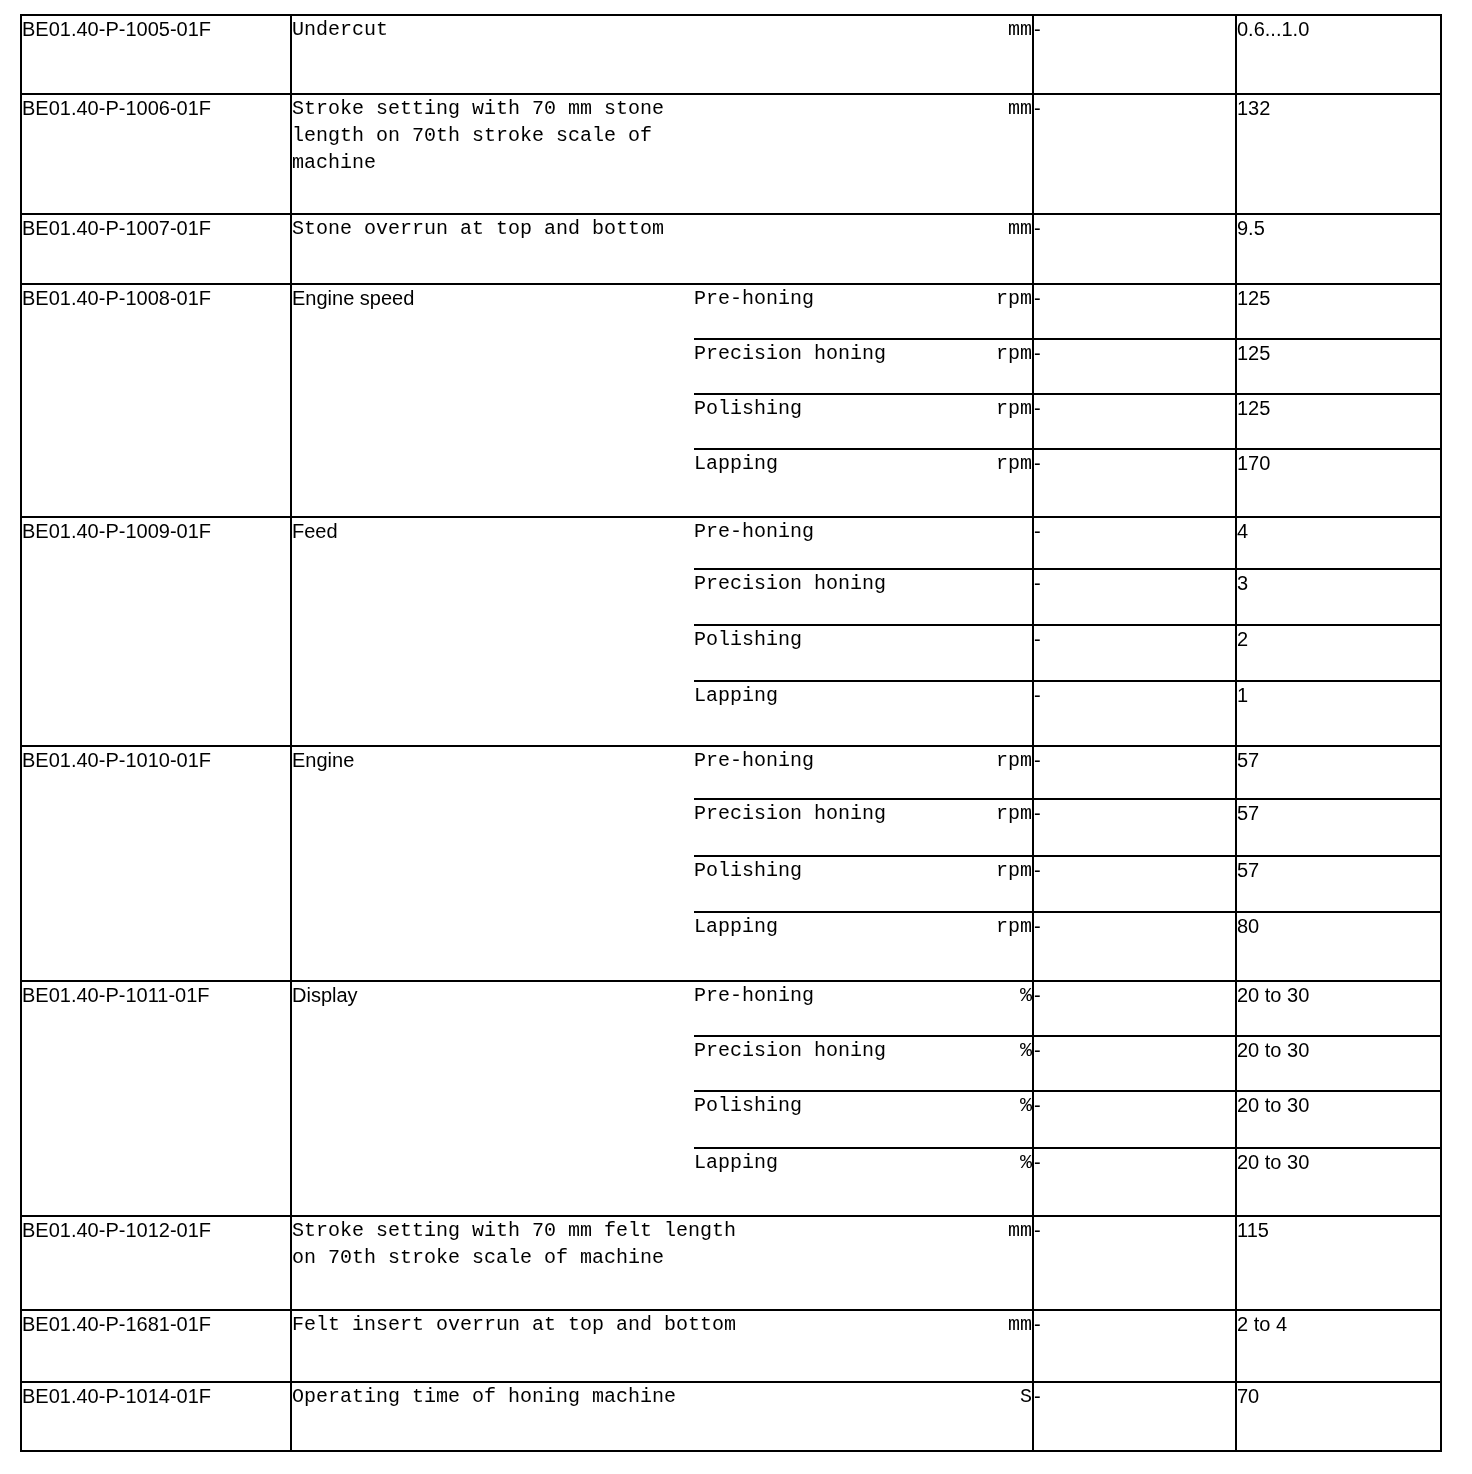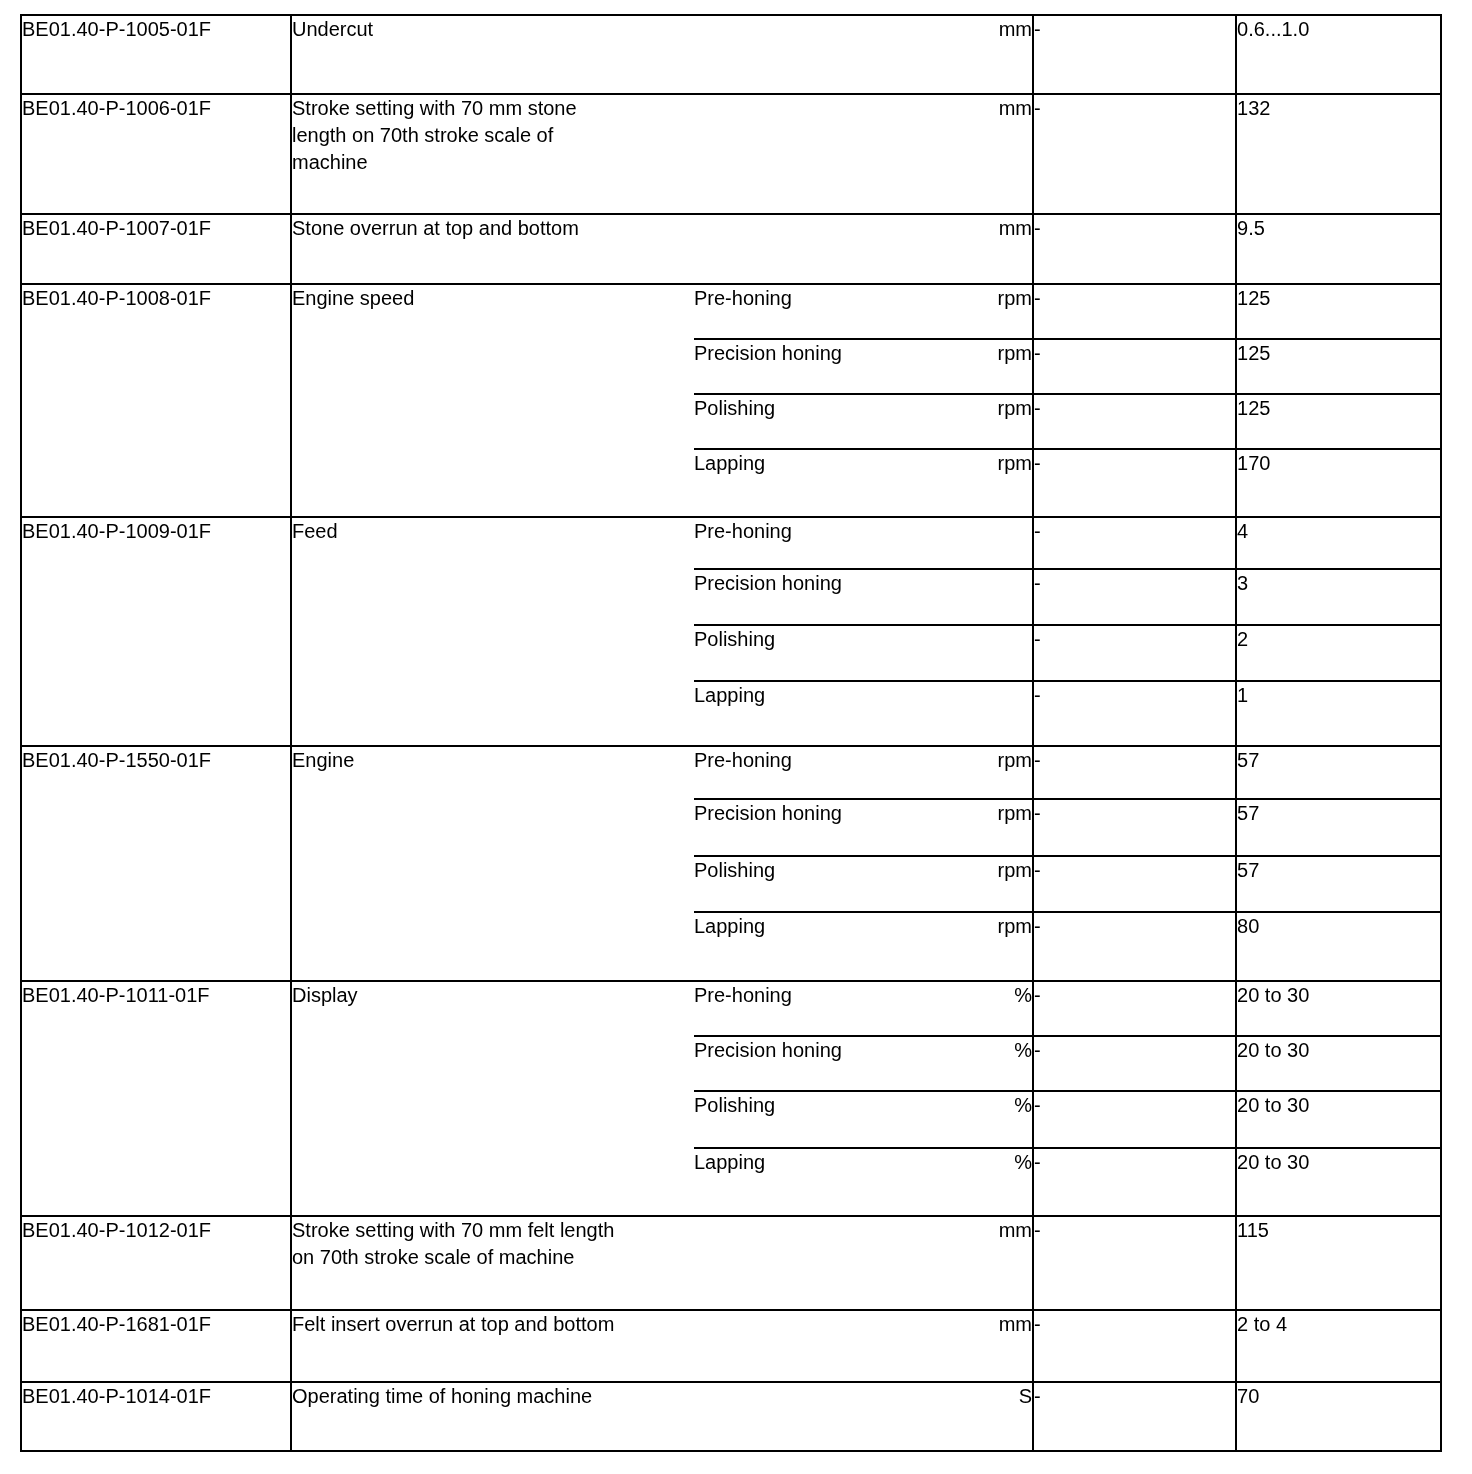--- a/index.html
+++ b/index.html
@@ -39,20 +39,21 @@
   td.c-dash {
     border-left: 2px solid #000;
     border-right: 2px solid #000;
     padding: 11px 6px 0 11px;
   }
   td.c-val { padding: 11px 6px 0 12px; }
   .cellflex {
     display: flex;
     justify-content: space-between;
     align-items: flex-start;
+    font-family: Liberation Mono, monospace;
   }
   .desc-text { white-space: pre-line; }
   .unit { text-align: right; white-space: nowrap; padding-left: 8px; }
 </style>
 </head>
 <body>
 
 <div class="page">
   <table class="spec">
     <colgroup>
@@ -176,21 +177,21 @@
           <td class="c-sub">
             <div class="cellflex">
               <span>Lapping</span>
               <span class="unit"></span>
             </div>
           </td>
           <td class="c-dash"><span>-</span></td>
           <td class="c-val"><span>1</span></td>
         </tr>
         <tr style="height: 53px;">
-          <td class="c-id" rowspan="4"><span>BE01.40-P-1550-01F</span></td>
+          <td class="c-id" rowspan="4"><span>BE01.40-P-1010-01F</span></td>
           <td class="c-desc2" rowspan="4"><span class="desc-text">Engine</span></td>
           <td class="c-sub">
             <div class="cellflex">
               <span>Pre-honing</span>
               <span class="unit">rpm</span>
             </div>
           </td>
           <td class="c-dash"><span>-</span></td>
           <td class="c-val"><span>57</span></td>
         </tr>

